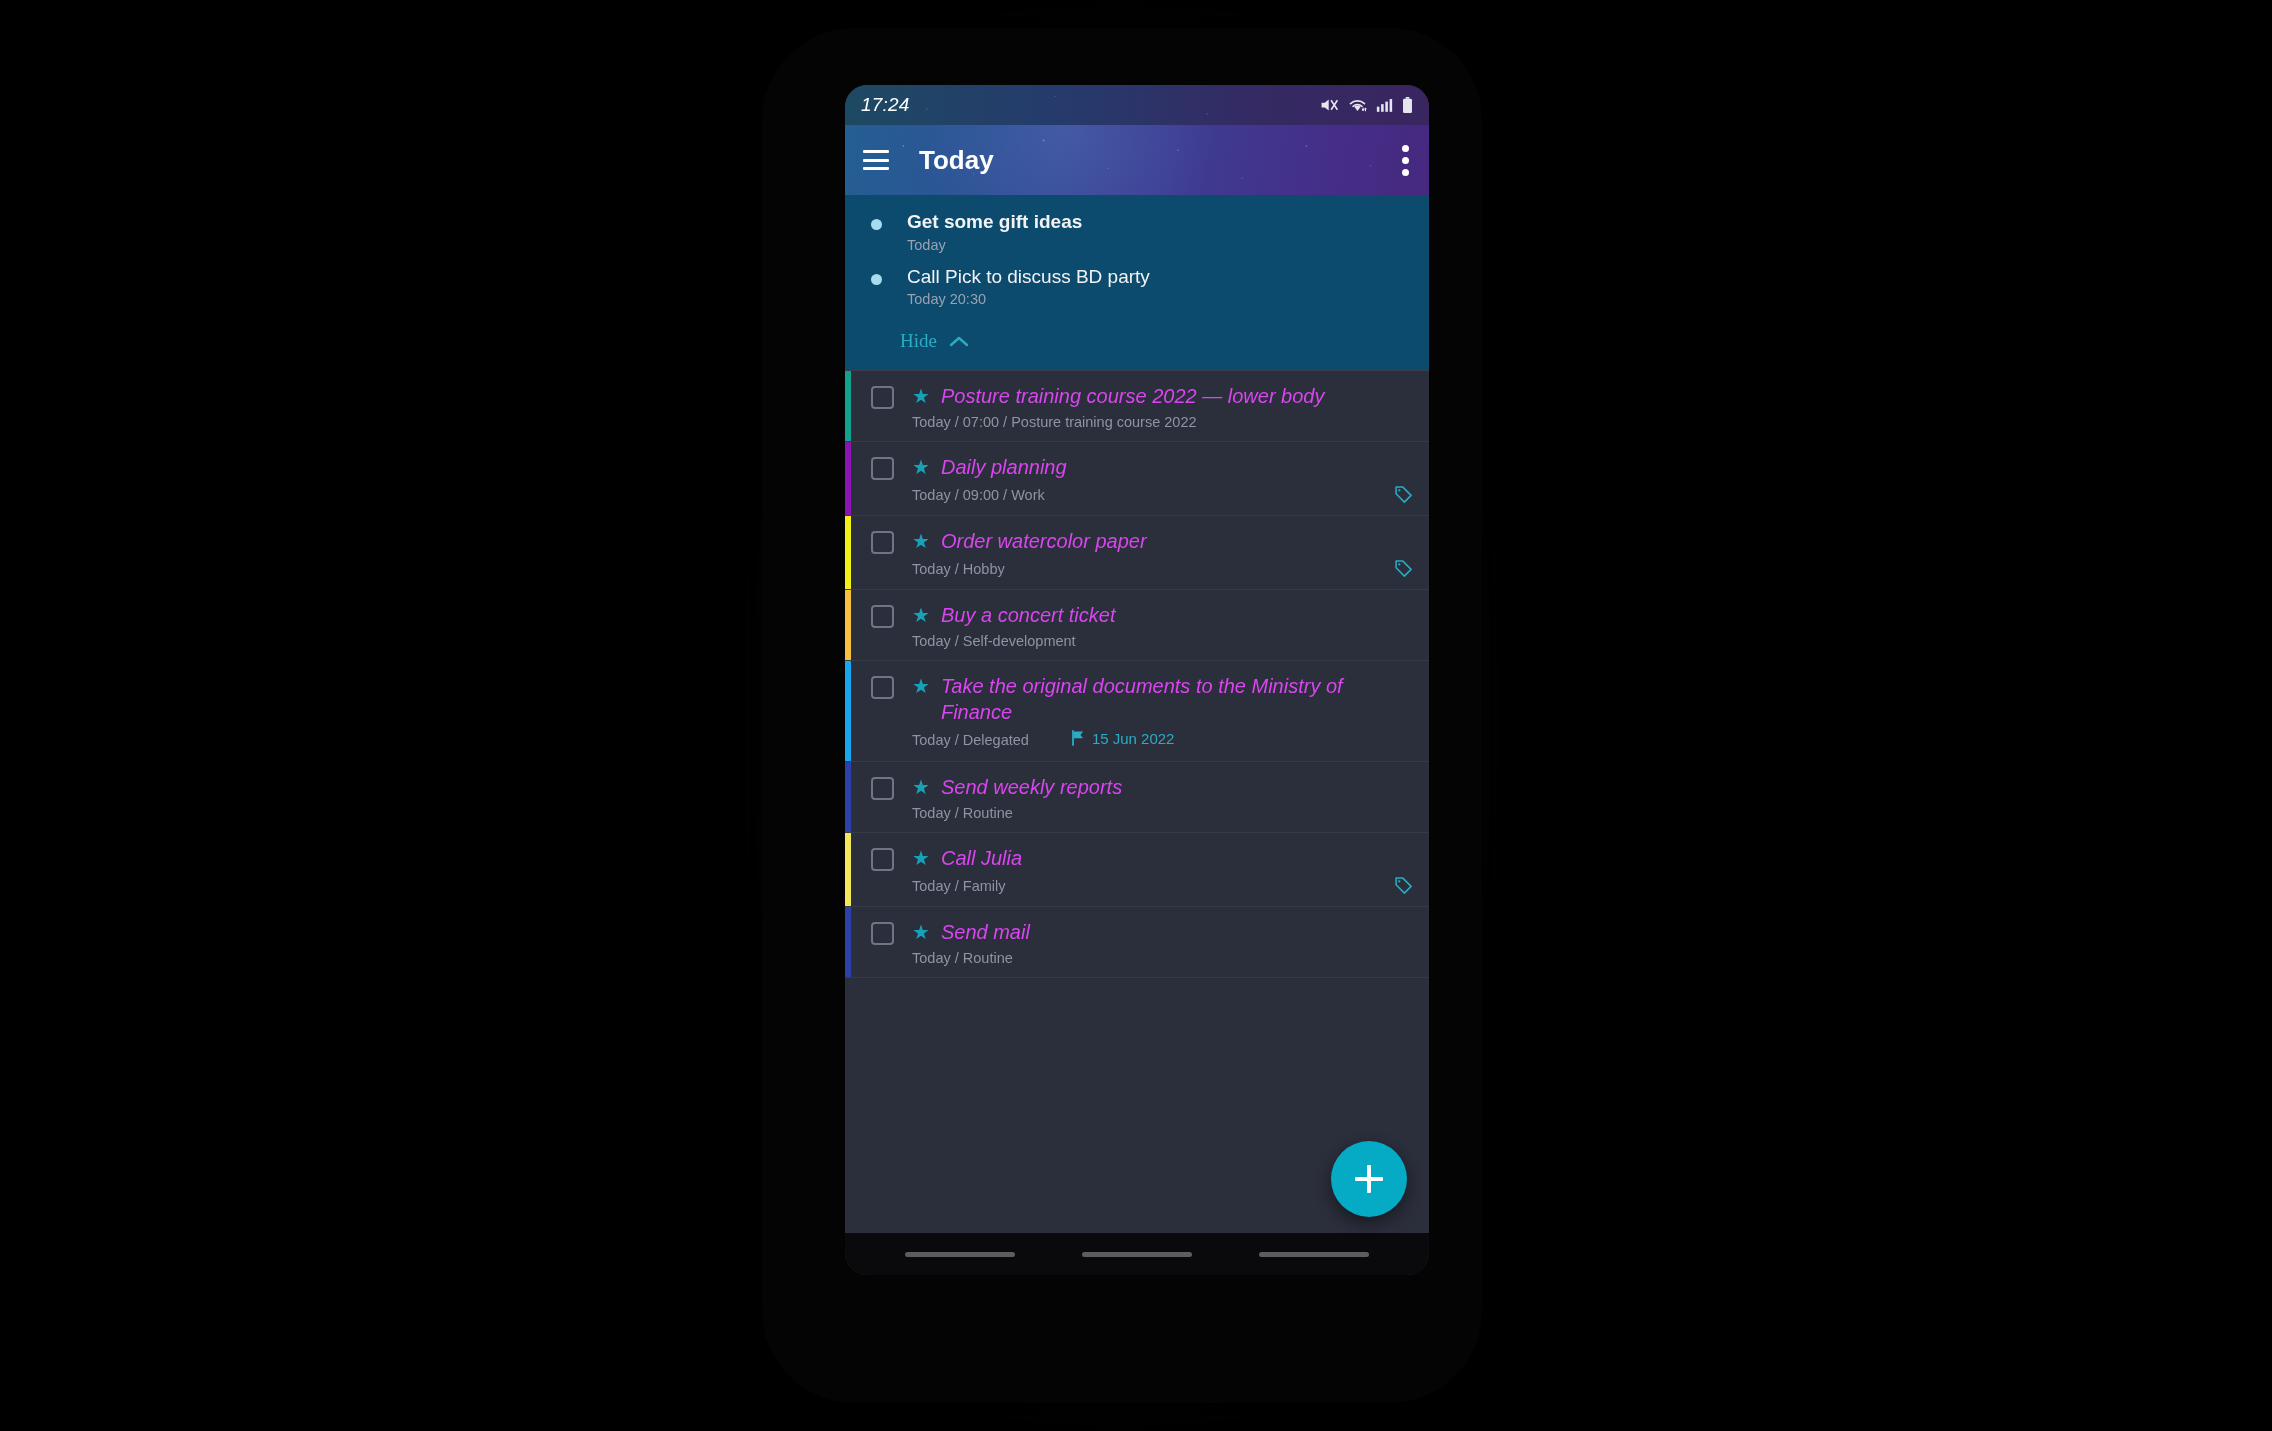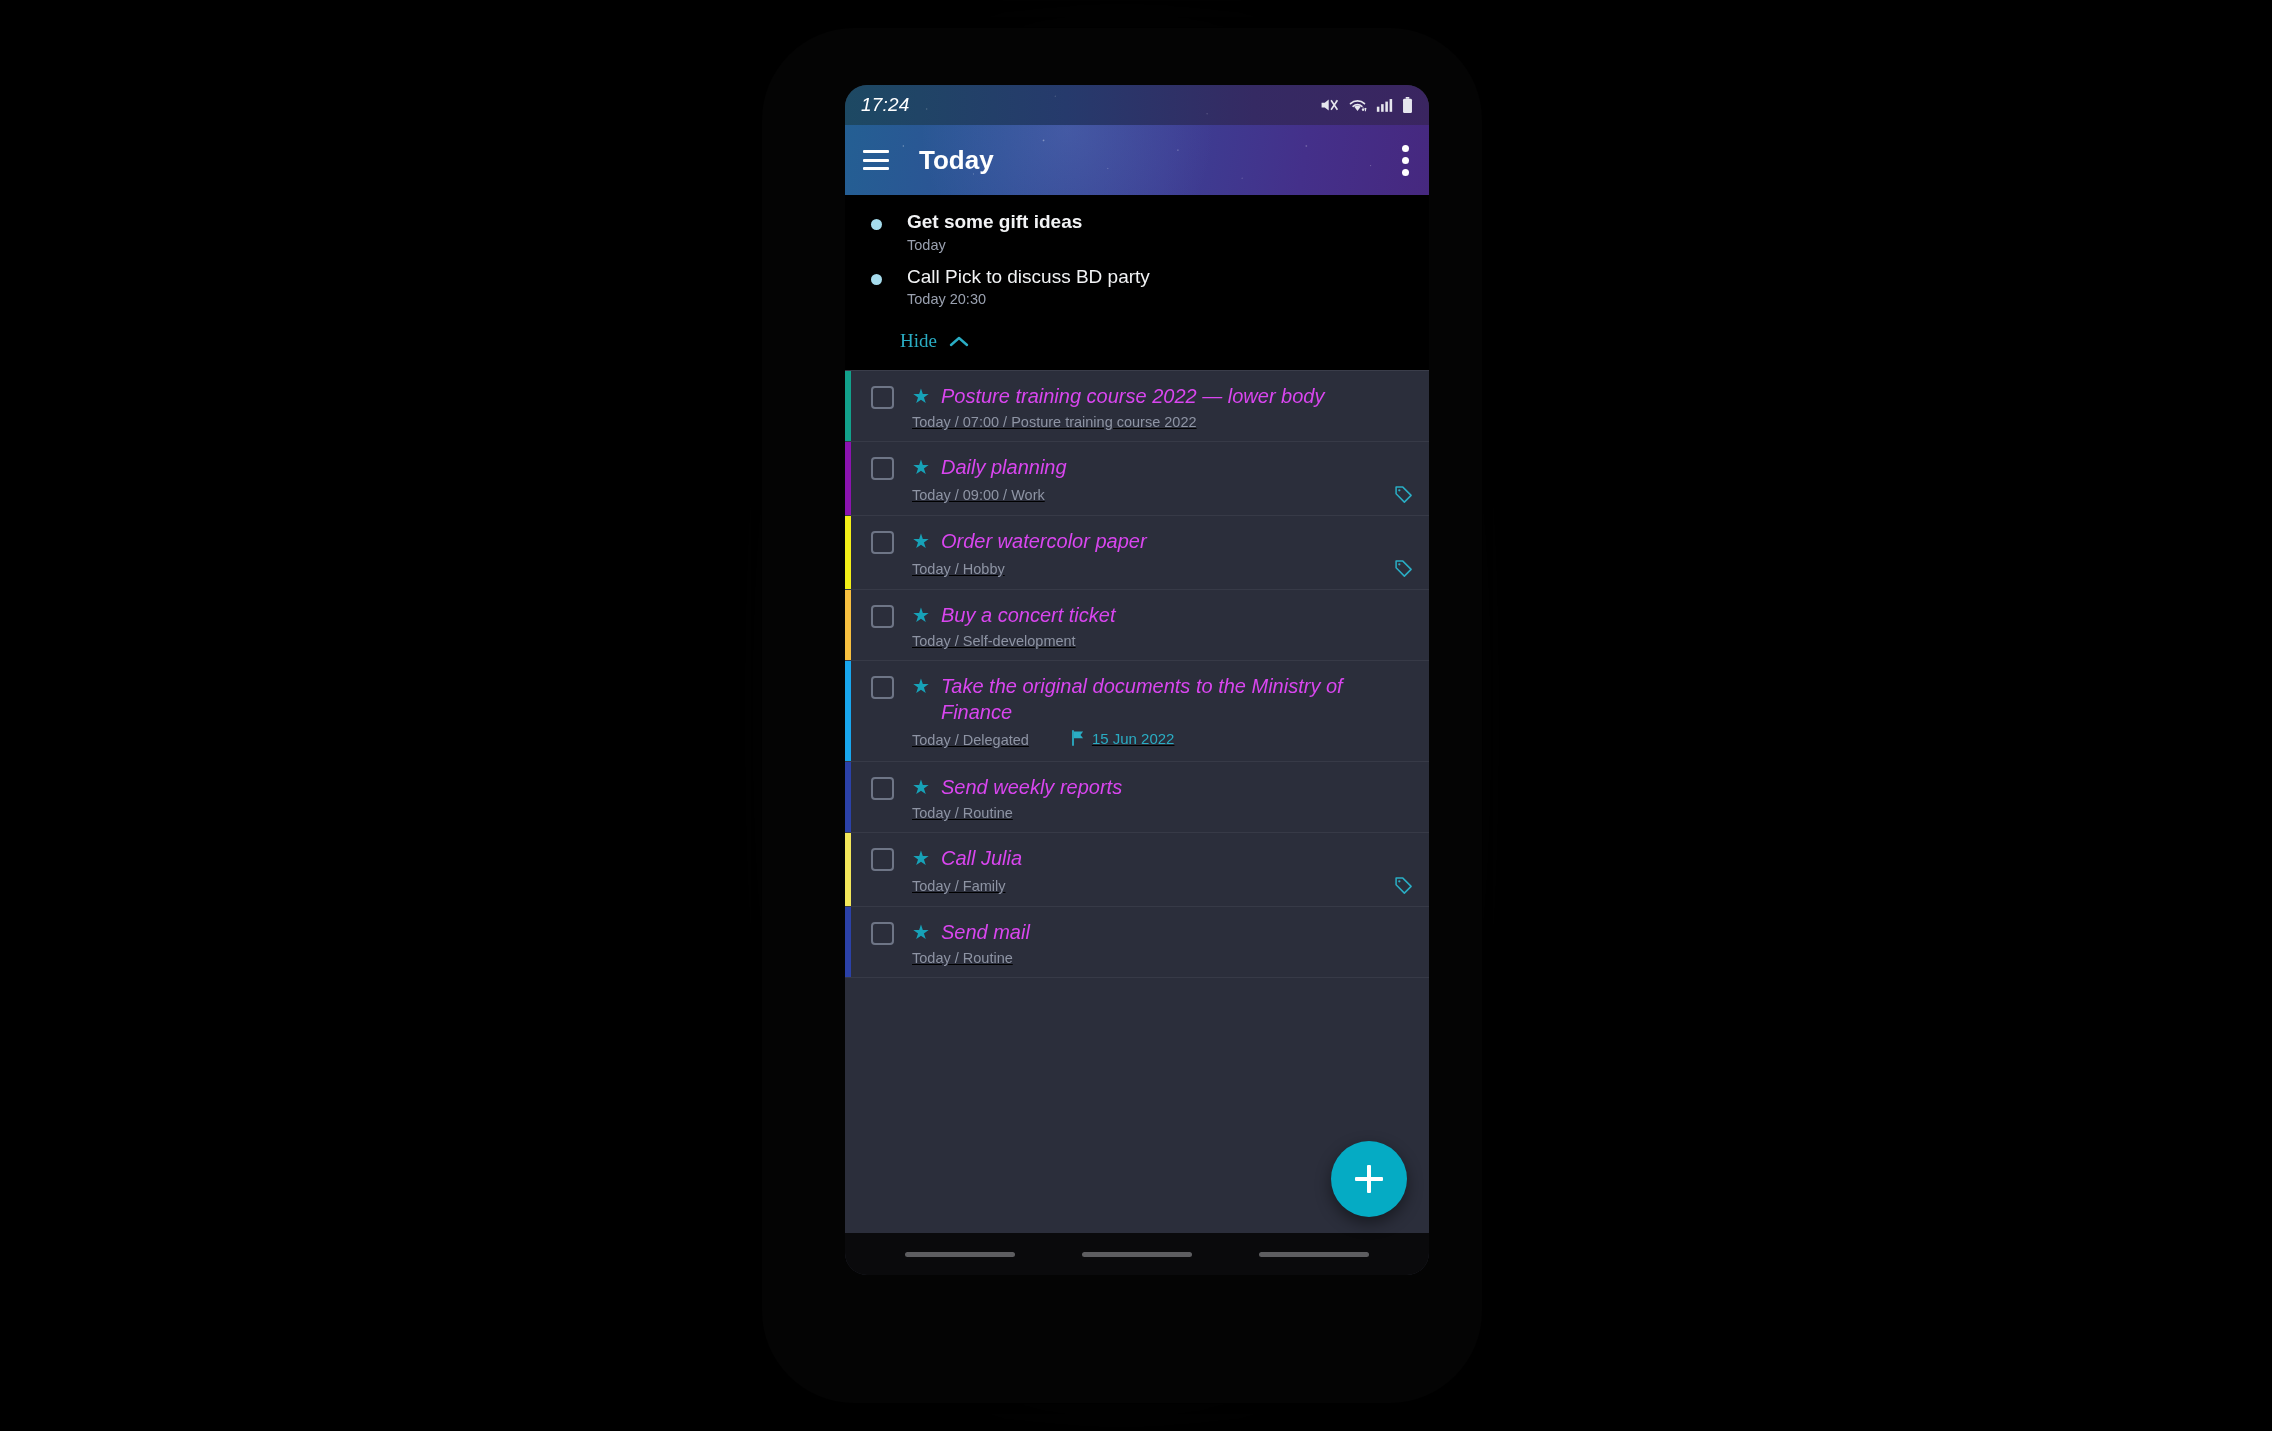--- a/index.html
+++ b/index.html
@@ -133,21 +133,21 @@
     margin-left: auto;
     width: 8px;
     display: flex; flex-direction: column; gap: 5px; align-items: center;
     position: relative; z-index: 2;
     cursor: pointer;
   }
   .overflow-dots i { width: 7px; height: 7px; border-radius: 50%; background: #fff; display:block; }
 
   
   #overdue-section {
-    background: #000000;
+    background: #0c4a6e;
     padding: 10px 12px 4px 0;
     border-bottom: 1px solid #3a3d4a;
   }
   .bullet-row {
     display: flex;
     align-items: flex-start;
     padding: 5px 18px 5px 26px;
   }
   .bullet-dot {
     width: 11px; height: 11px;
@@ -220,21 +220,20 @@
   .task-title {
     color: #d946ef;
     font-size: 20px;
     line-height: 1.3;
     font-style: italic;
   }
   .task-footer {
     display: flex;
     align-items: center;
     margin-top: 5px;
-    text-decoration: underline;
   }
   .task-sub {
     color: #8e94a4;
     font-size: 14.5px;
   }
   .task-flag {
     display: flex;
     align-items: flex-start;
     gap: 7px;
     margin-left: 42px;

